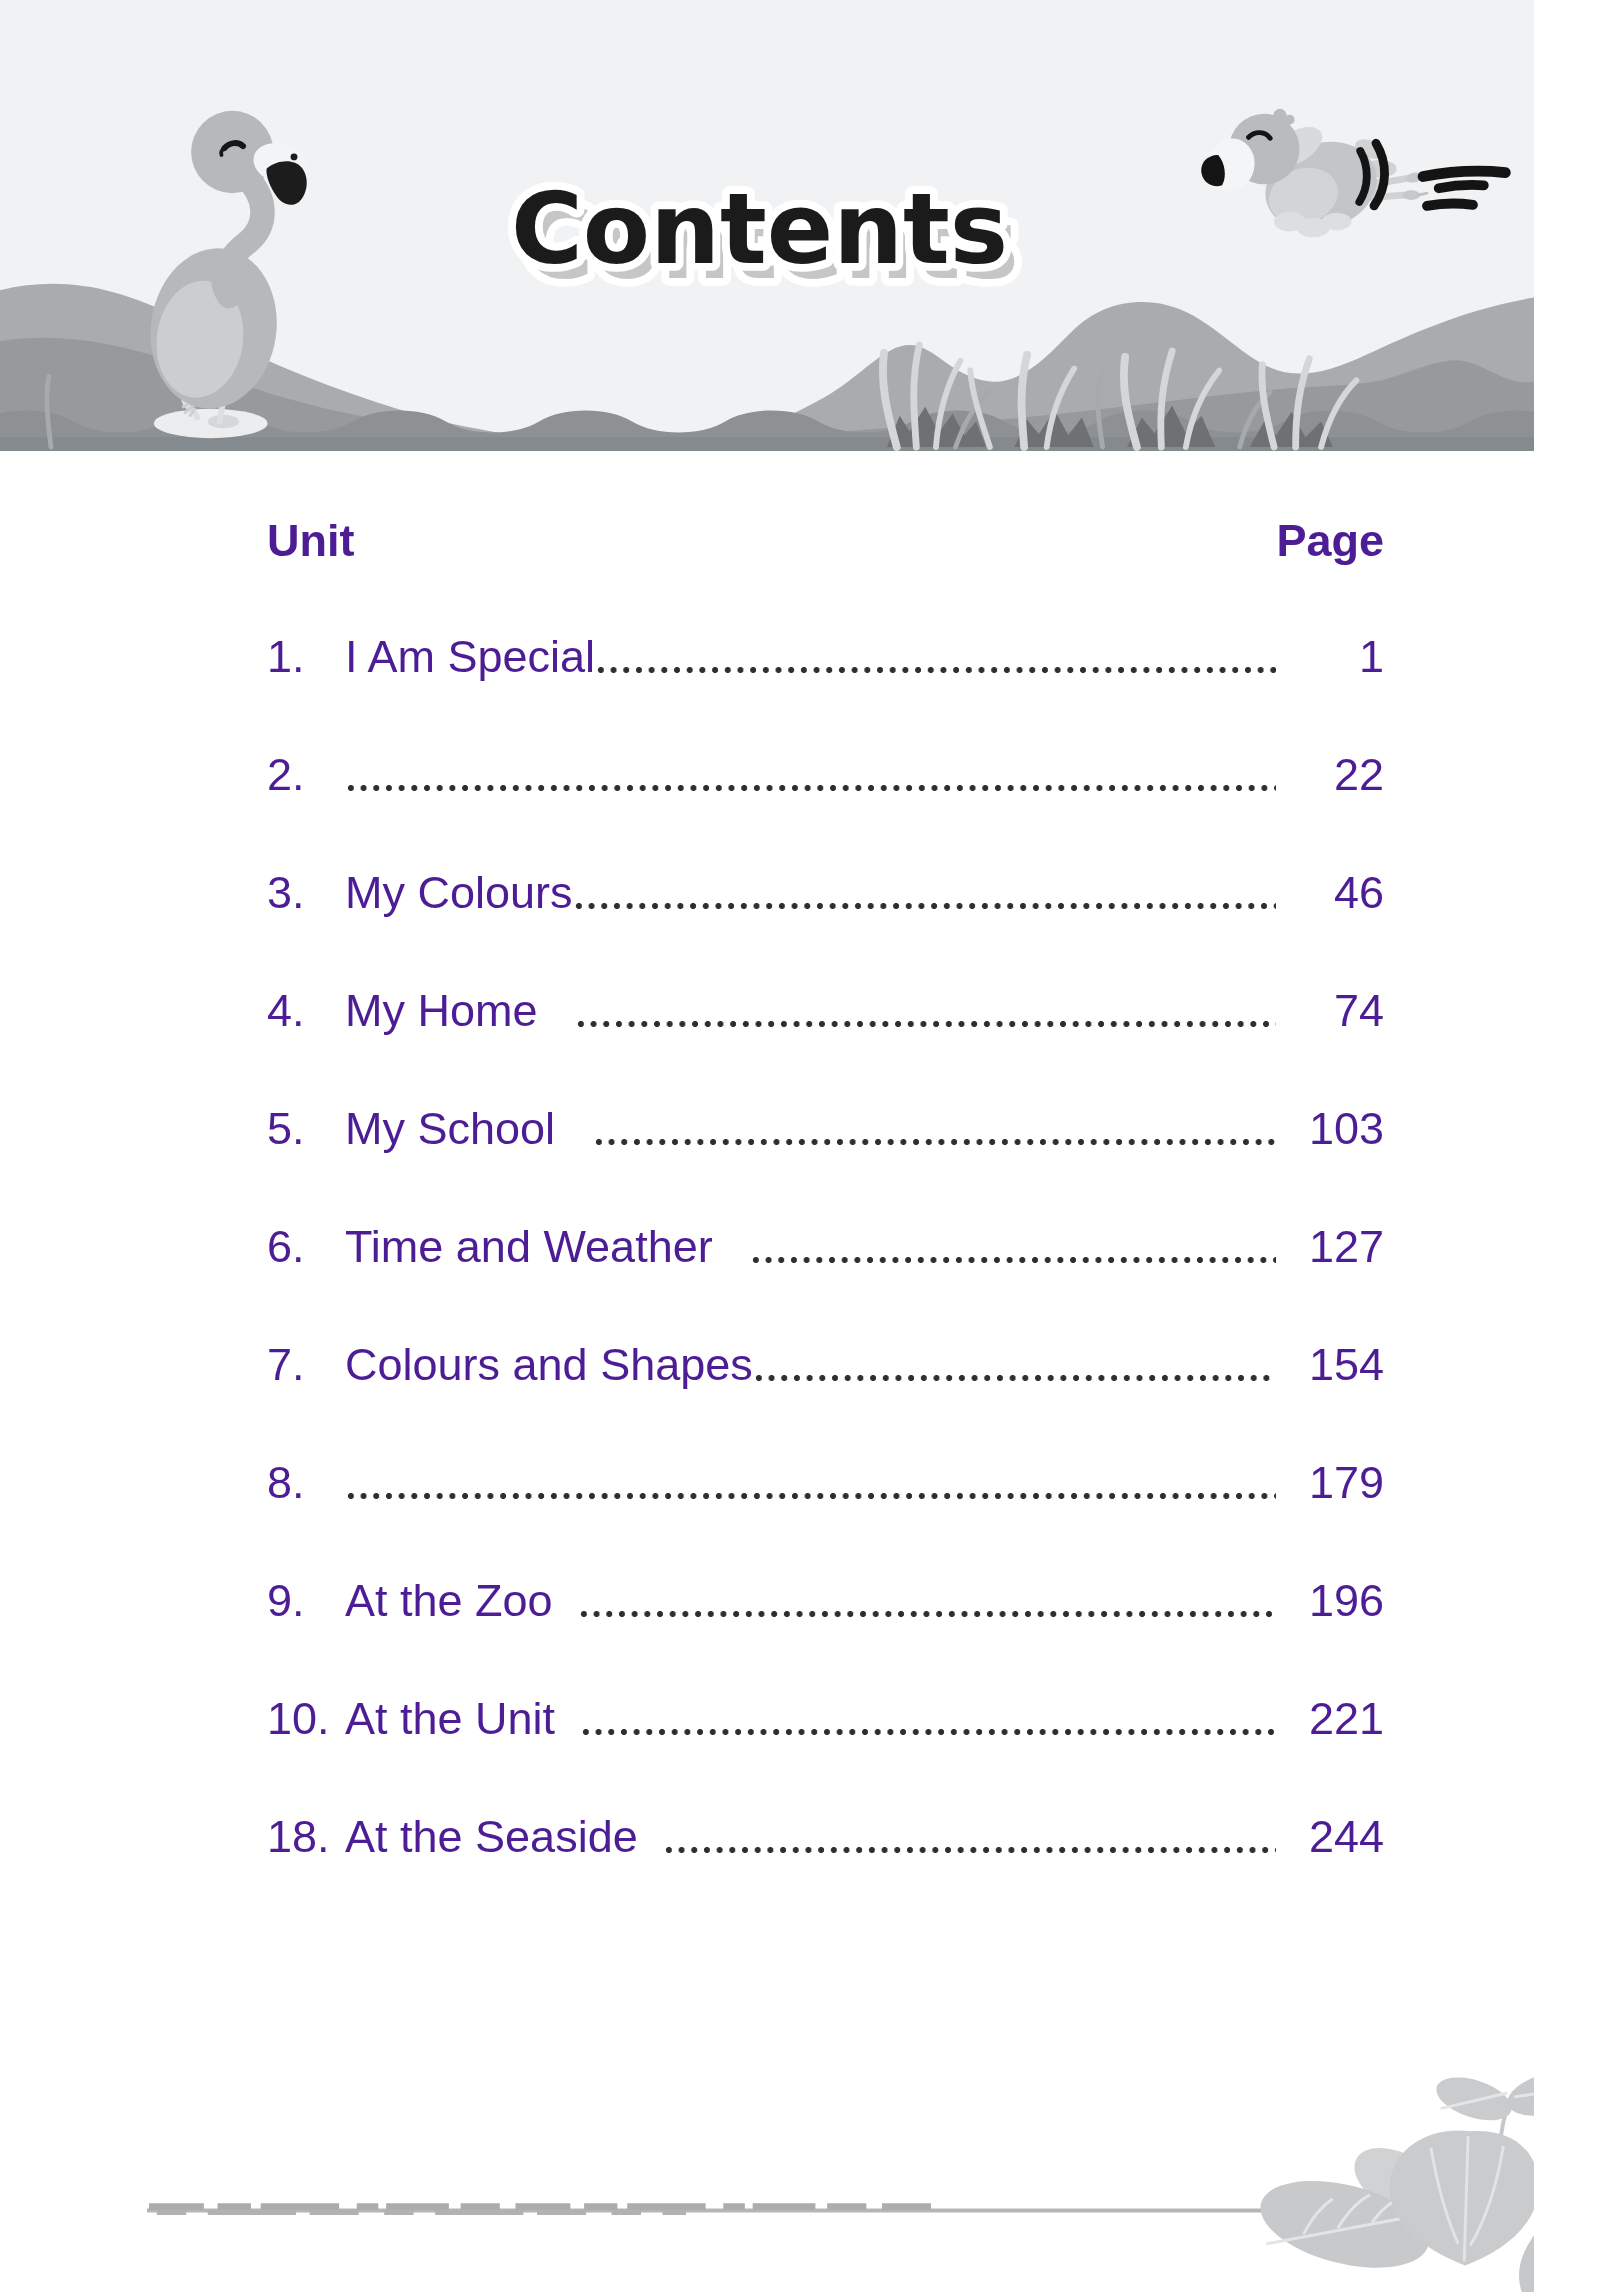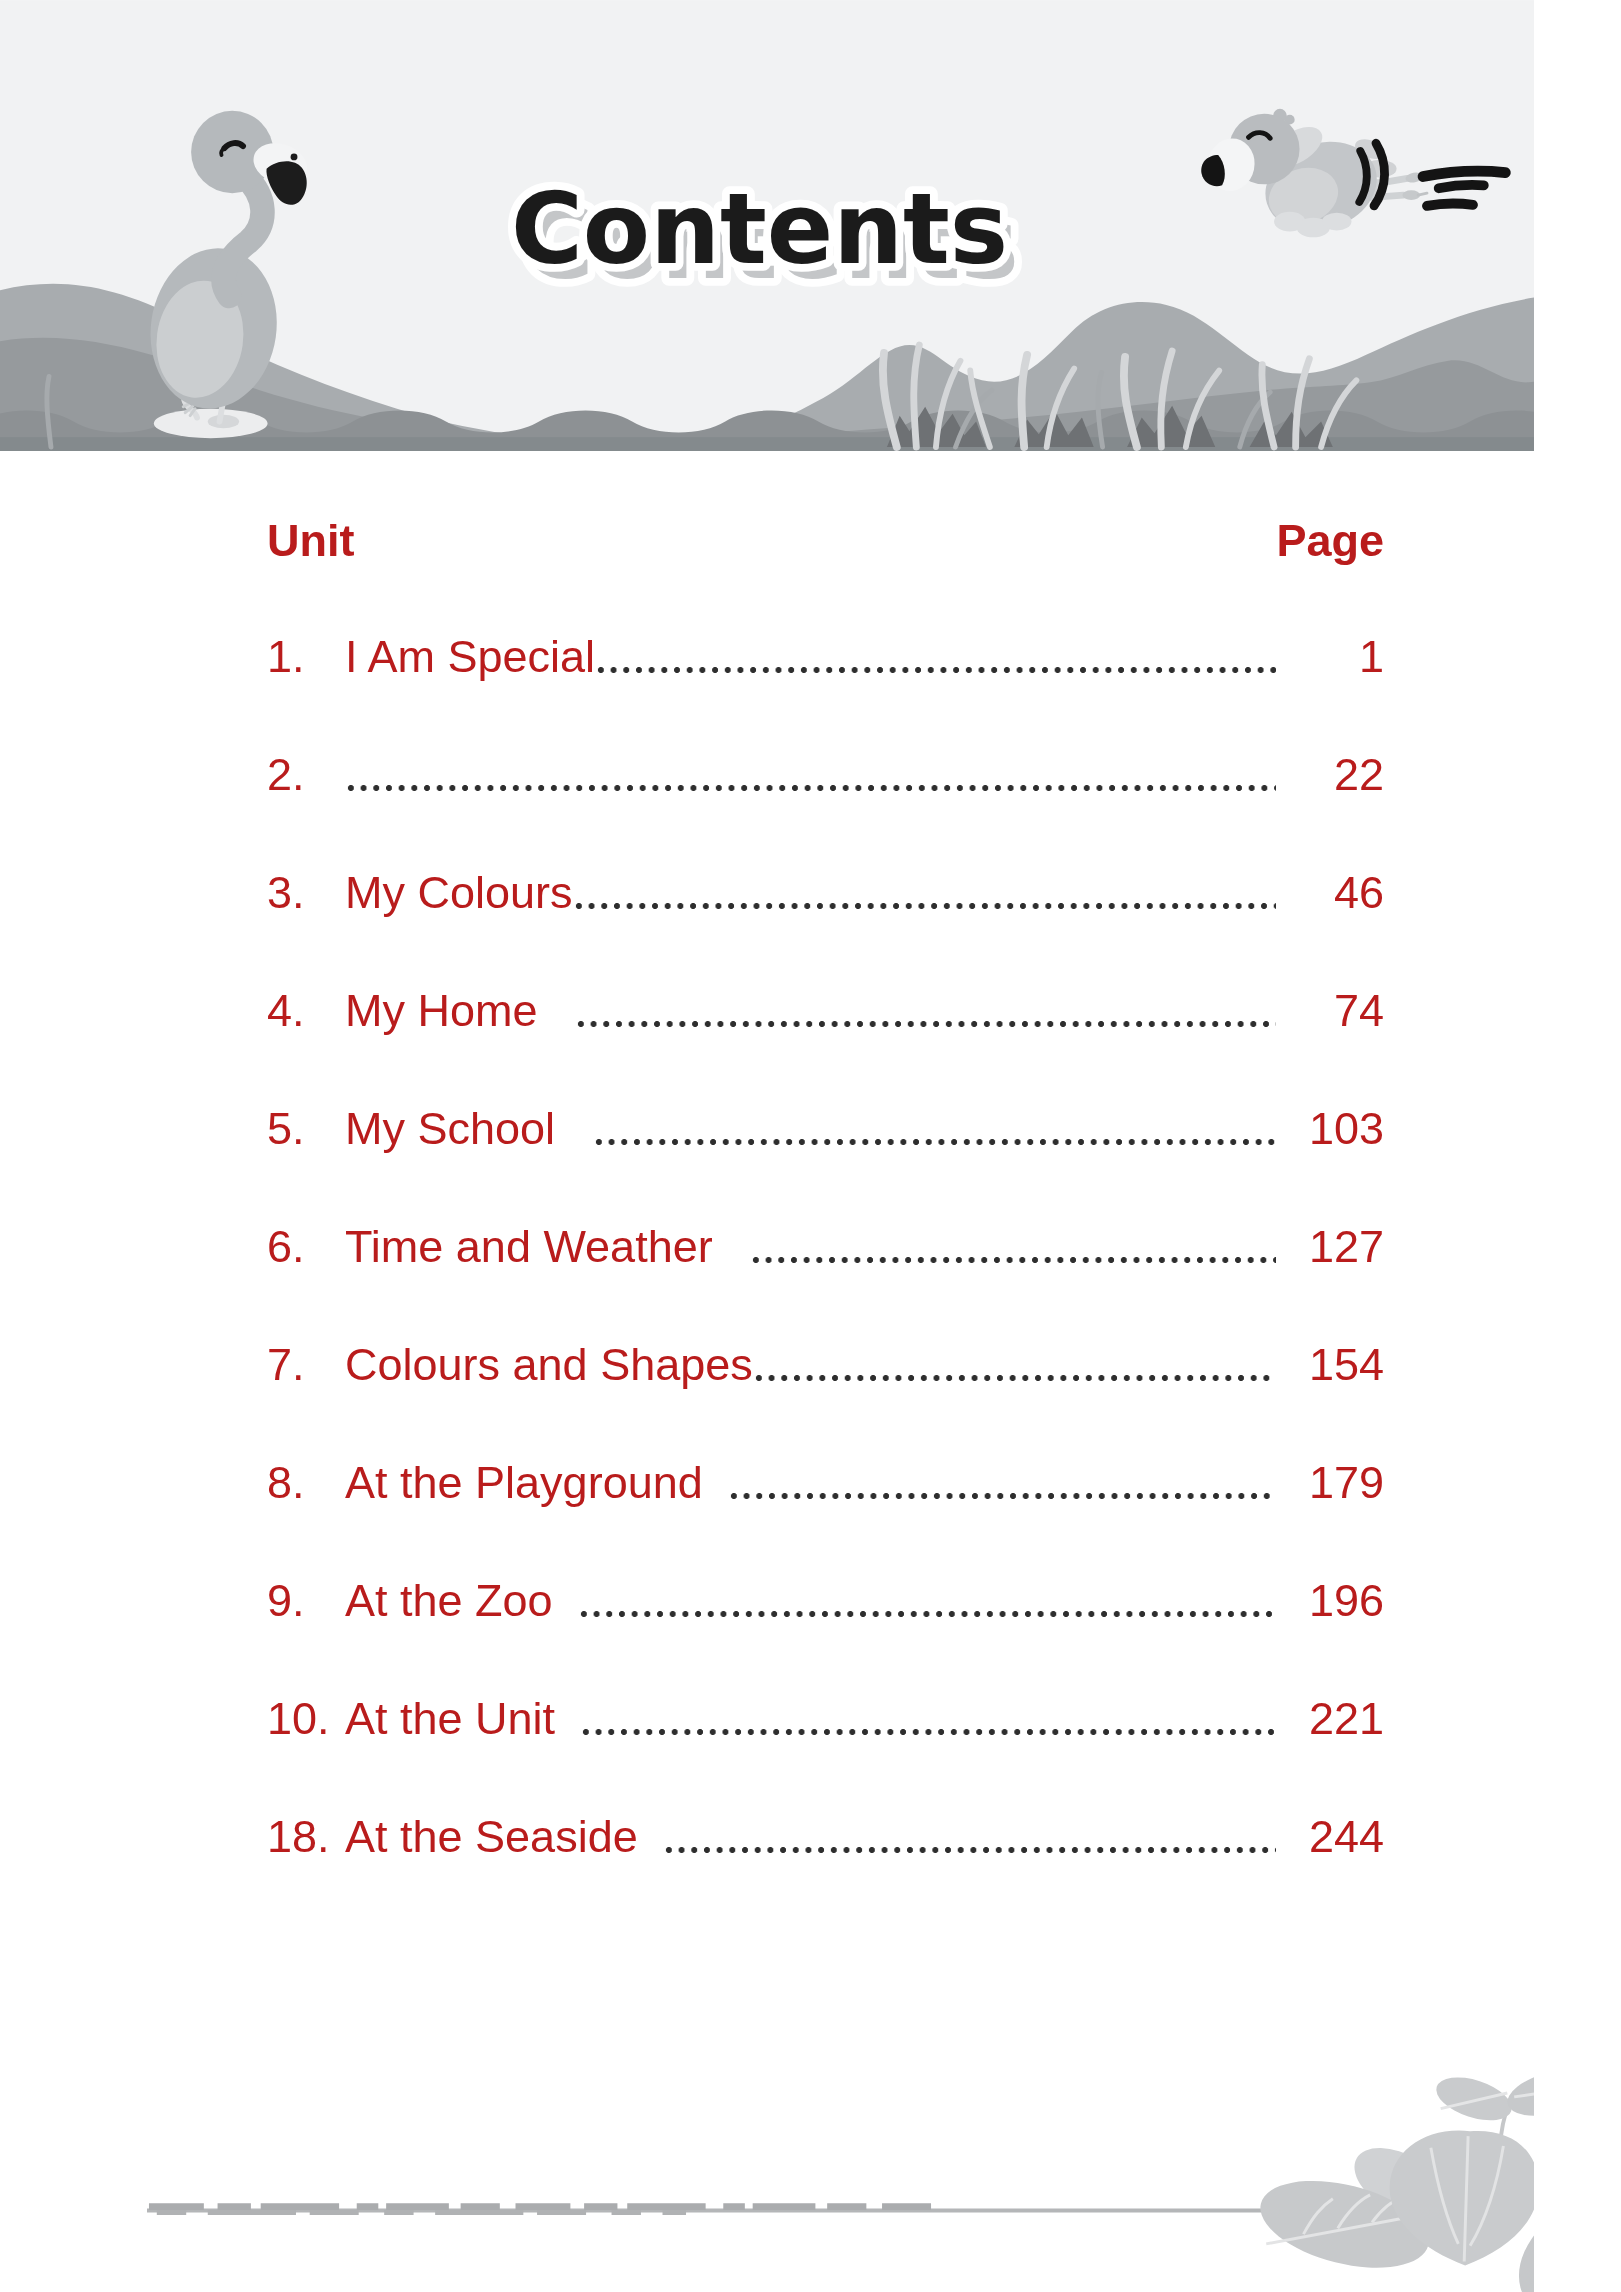--- a/index.html
+++ b/index.html
@@ -8,21 +8,21 @@
     width:1534px;height:2293px;
     background:#ffffff;
     overflow:hidden;
     font-family:"Liberation Sans", sans-serif;
   }
   .header-svg{position:absolute;top:0;left:0;display:block;}
   .footer-svg{position:absolute;top:2038px;left:0;display:block;}
   .toc{
     position:absolute;
     left:267px;top:514px;width:1117px;
-    color:#b91c1c;
+    color:#4c1d95;
     font-size:45px;line-height:53px;
   }
   .toc-head{
     display:flex;justify-content:space-between;
     font-weight:bold;
     margin-bottom:63px;
   }
   .row{
     display:flex;align-items:baseline;
     height:53px;margin-bottom:65px;
@@ -194,21 +194,20 @@
       <span class="pageno">127</span>
     </div>
     <div class="row">
       <span class="num">7.</span>
       <span class="title">Colours and Shapes</span>
       <span class="leader"></span>
       <span class="pageno">154</span>
     </div>
     <div class="row">
       <span class="num">8.</span>
-      <span class="title">At the Playground  </span>
       <span class="leader"></span>
       <span class="pageno">179</span>
     </div>
     <div class="row">
       <span class="num">9.</span>
       <span class="title">At the Zoo  </span>
       <span class="leader"></span>
       <span class="pageno">196</span>
     </div>
     <div class="row">

